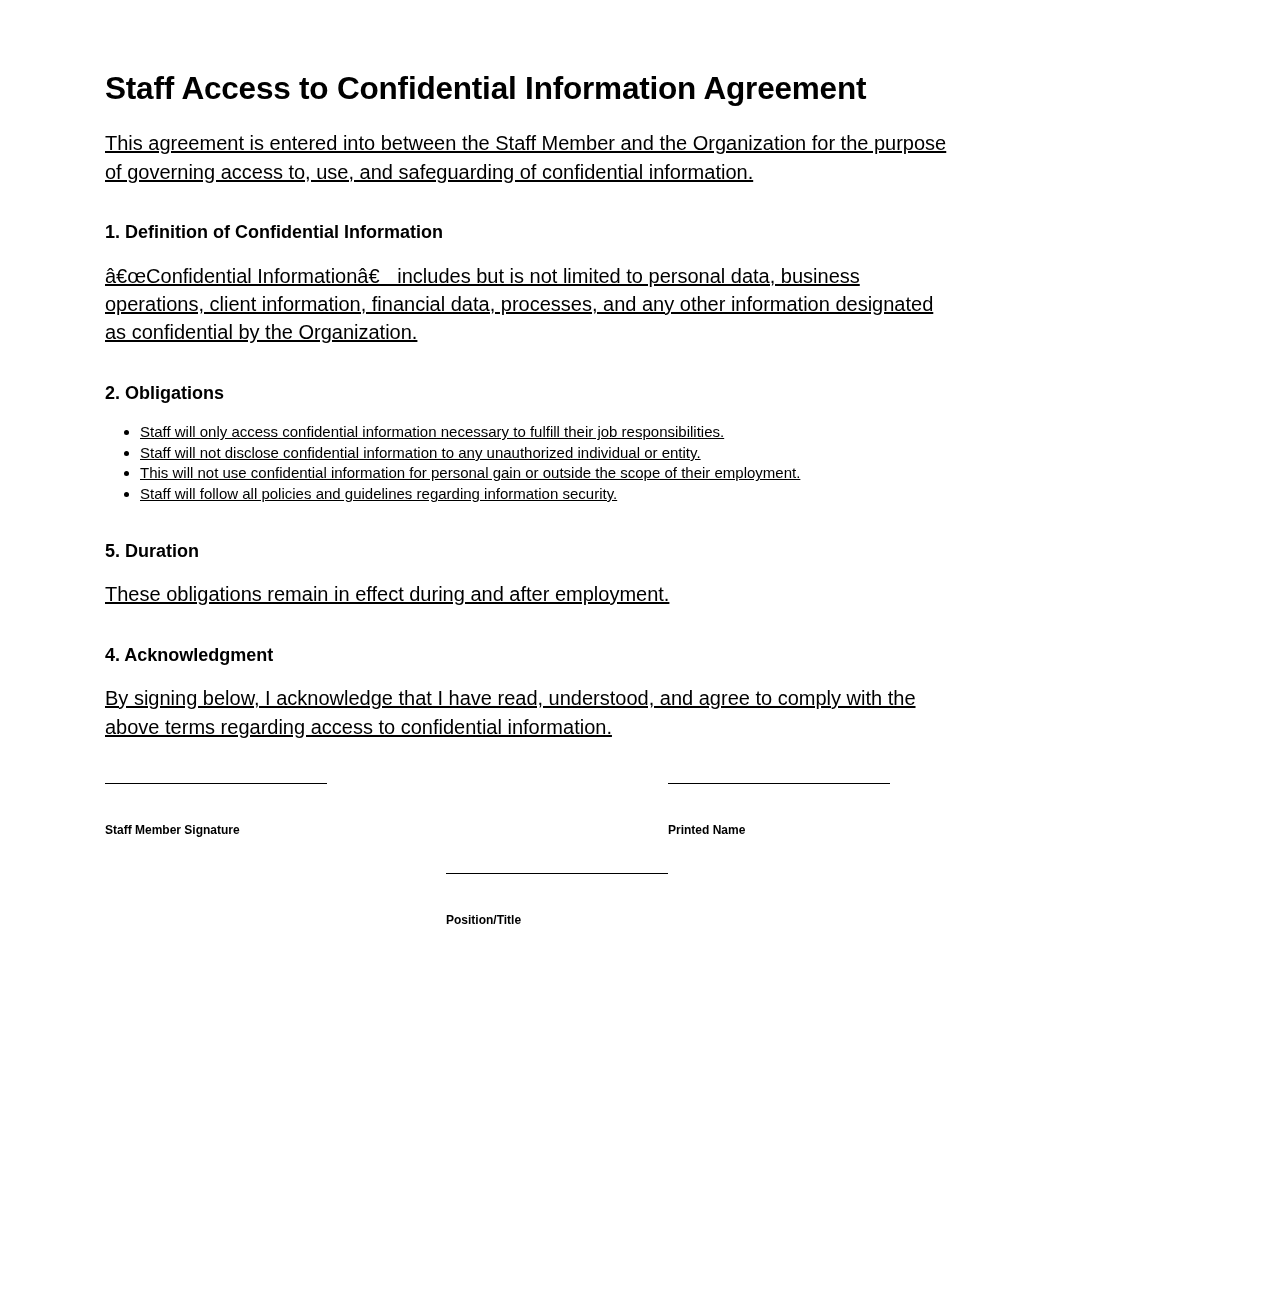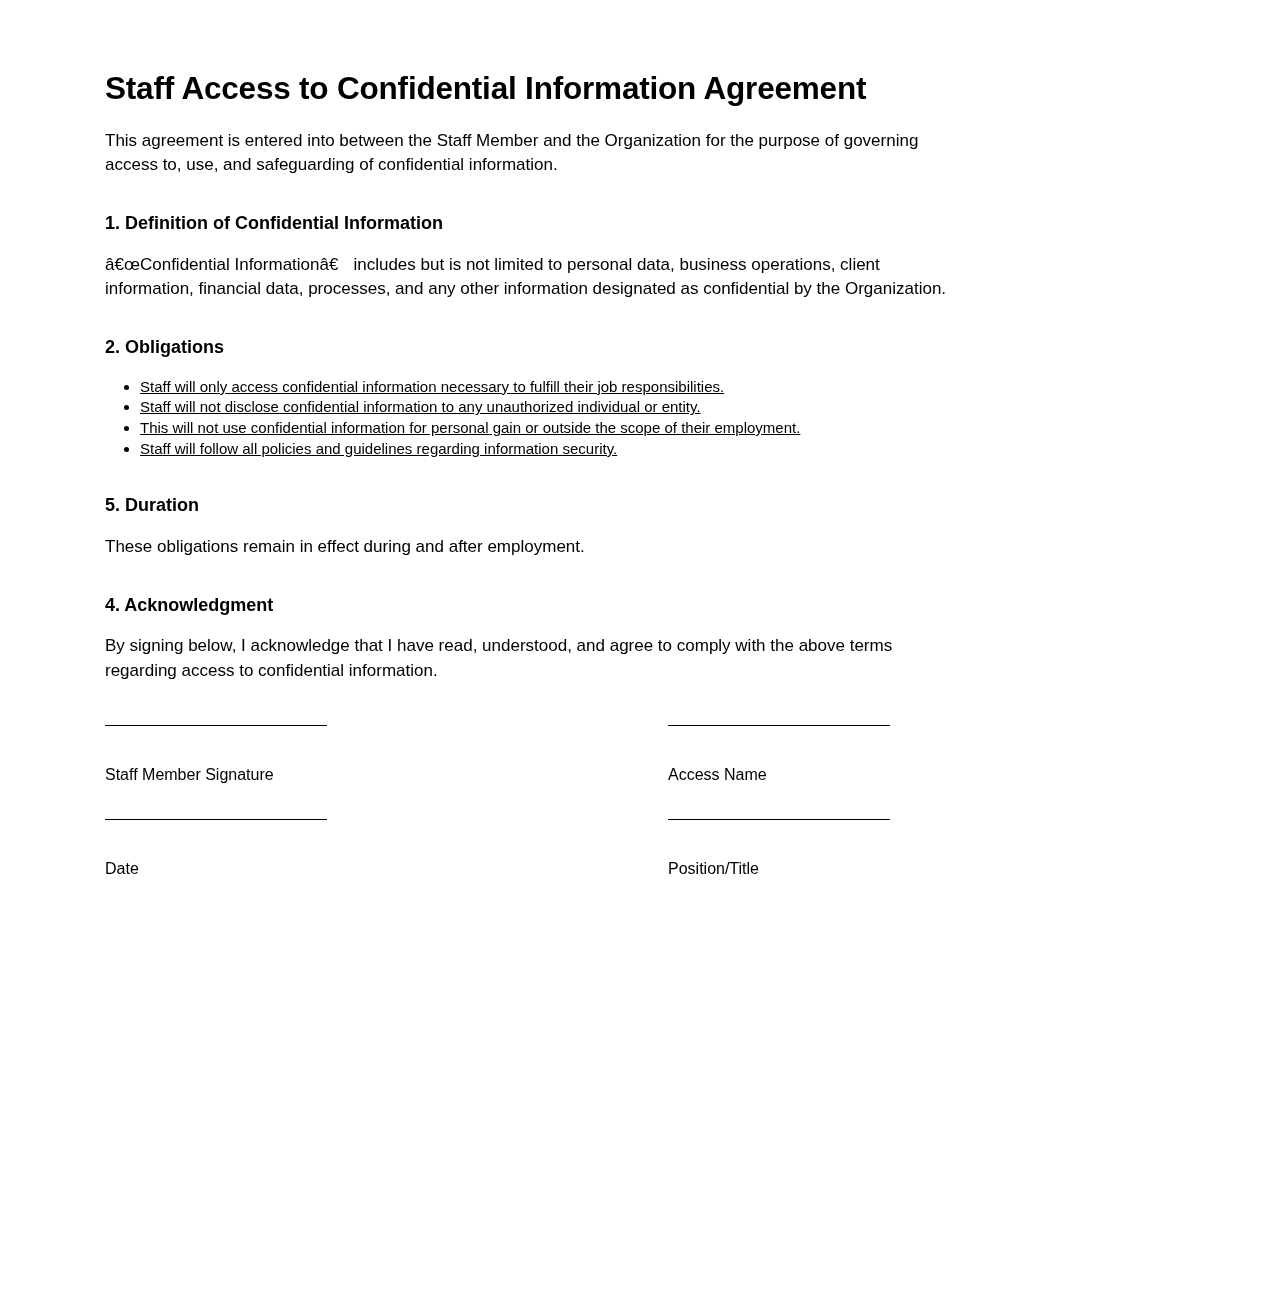--- a/index.html
+++ b/index.html
@@ -31,23 +31,24 @@
     margin: 0 0 23px 0;
     letter-spacing: -0.2px;
   }
   h2.section-title {
     font-size: 18px;
     font-weight: bold;
     line-height: 1.2;
     margin: 36px 0 18px 0;
   }
   p.body-text {
-    font-size: 17px;
+    font-size: 20px;
     line-height: 1.42;
     margin: 0 0 14px 0;
+    text-decoration: underline;
   }
   p.body-text.tight {
     margin-bottom: 0;
   }
   ul.obligations {
     margin: 0;
     padding: 0 0 0 35px;
     list-style-type: disc;
   }
   ul.obligations li {
@@ -76,23 +77,24 @@
     flex: 0 0 341px;
   }
   .sig-line {
     width: 222px;
     height: 0;
     border: 0;
     border-top: 1px solid #000000;
     margin: 0 0 39px 0;
   }
   .sig-label {
-    font-size: 16px;
+    font-size: 12px;
     line-height: 1.3;
     white-space: nowrap;
+    font-weight: bold;
   }
 </style>
 </head>
 <body>
 
 <div class="page">
   <div class="doc">
 
     <h1 class="doc-title">Staff Access to Confidential Information Agreement</h1>
 
@@ -118,29 +120,25 @@
     <div class="sig-block">
 
       <div class="sig-row">
         <div class="sig-col">
           <hr class="sig-line">
           <div class="sig-label">Staff Member Signature</div>
         </div>
         <div class="sig-col spacer-gap"></div>
         <div class="sig-col">
           <hr class="sig-line">
-          <div class="sig-label">Access Name</div>
+          <div class="sig-label">Printed Name</div>
         </div>
       </div>
 
       <div class="sig-row">
-        <div class="sig-col">
-          <hr class="sig-line">
-          <div class="sig-label">Date</div>
-        </div>
         <div class="sig-col spacer-gap"></div>
         <div class="sig-col">
           <hr class="sig-line">
           <div class="sig-label">Position/Title</div>
         </div>
       </div>
 
     </div>
 
   </div>

